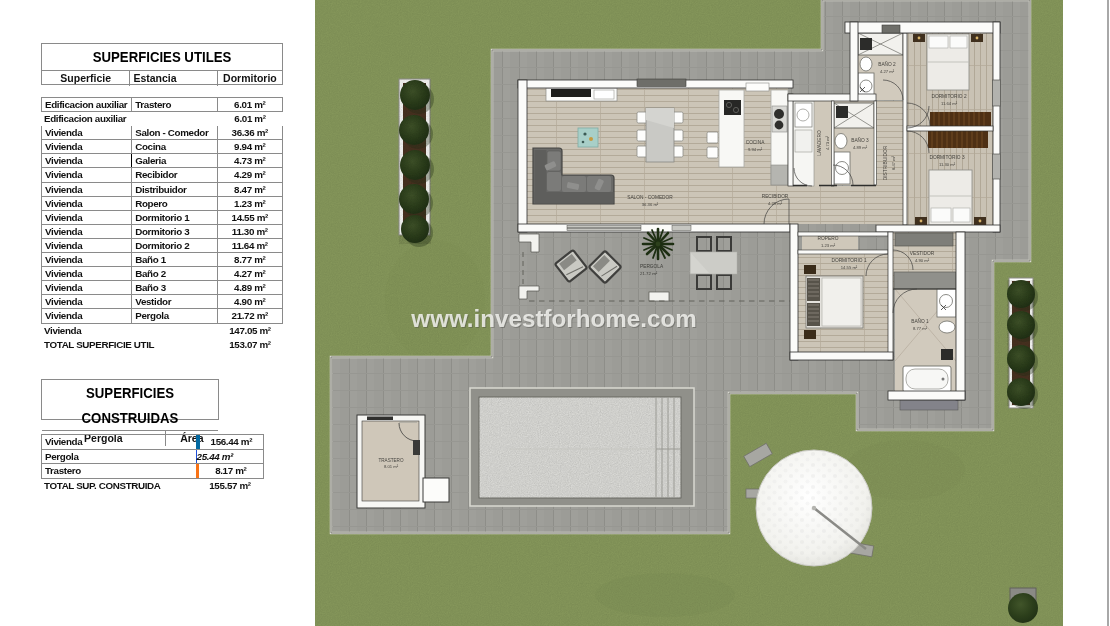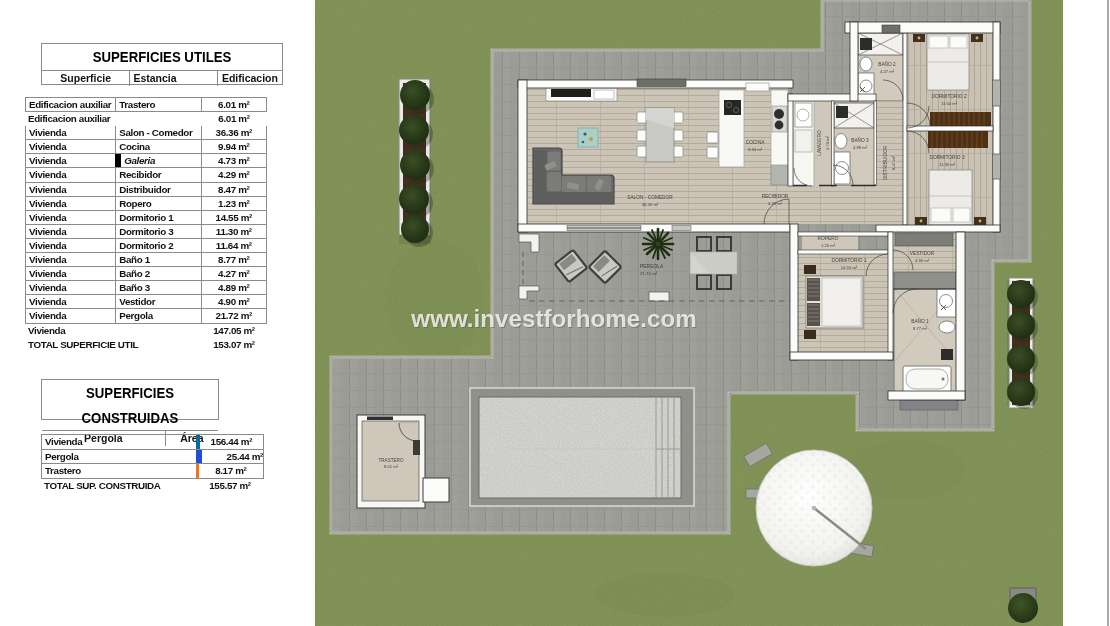--- a/index.html
+++ b/index.html
@@ -14,26 +14,26 @@
 <body>
 
 <div id="leftpanel">
 
 <div class="tblwrap" style="left:41px;top:43px;width:242px;">
   <div class="t" style="height:42px;">
     <div class="title" style="font-size:15px;line-height:26px;transform:scaleX(0.88);transform-origin:center;">SUPERFICIES UTILES</div>
     <div style="display:flex;font-weight:bold;font-size:10.5px;border-top:1px solid #8a8a8a;height:15px;line-height:14px;">
       <div style="width:90px;text-align:center;">Superficie</div>
       <div style="width:86px;border-left:1px solid #8a8a8a;padding-left:3px;">Estancia</div>
-      <div style="width:66px;border-left:1px solid #8a8a8a;text-align:center;">Edificacion</div>
+      <div style="width:66px;border-left:1px solid #8a8a8a;text-align:center;">Dormitorio</div>
     </div>
   </div>
 </div>
 
-<div class="tblwrap" id="tbody1" style="left:25px;top:97px;width:242px;font-size:9.8px;font-weight:bold;letter-spacing:-0.35px;">
+<div class="tblwrap" id="tbody1" style="left:41px;top:97px;width:242px;font-size:9.8px;font-weight:bold;letter-spacing:-0.35px;">
       <div style="border-top:1px solid #8a8a8a;">
         <div style="display:flex;height:14.1px;line-height:13.5px;box-sizing:border-box;border:1px solid #8a8a8a;border-top:none;">
           <div style="width:90px;padding-left:3px;box-sizing:border-box;white-space:nowrap;">Edificacion auxiliar</div>
           <div style="width:86px;padding-left:3px;box-sizing:border-box;white-space:nowrap;border-left:1px solid #8a8a8a;">Trastero</div>
           <div style="width:66px;text-align:center;border-left:1px solid #8a8a8a;box-sizing:border-box;">6.01 m²</div>
         </div>
         <div style="display:flex;height:14.1px;line-height:13.5px;box-sizing:border-box;">
           <div style="width:90px;padding-left:3px;box-sizing:border-box;white-space:nowrap;">Edificacion auxiliar</div>
           <div style="width:86px;padding-left:3px;box-sizing:border-box;white-space:nowrap;"></div>
           <div style="width:66px;text-align:center;box-sizing:border-box;">6.01 m²</div>
@@ -43,21 +43,21 @@
           <div style="width:86px;padding-left:3px;box-sizing:border-box;white-space:nowrap;border-left:1px solid #8a8a8a;">Salon - Comedor</div>
           <div style="width:66px;text-align:center;border-left:1px solid #8a8a8a;box-sizing:border-box;">36.36 m²</div>
         </div>
         <div style="display:flex;height:14.1px;line-height:13.5px;box-sizing:border-box;border:1px solid #8a8a8a;border-top:none;">
           <div style="width:90px;padding-left:3px;box-sizing:border-box;white-space:nowrap;">Vivienda</div>
           <div style="width:86px;padding-left:3px;box-sizing:border-box;white-space:nowrap;border-left:1px solid #8a8a8a;">Cocina</div>
           <div style="width:66px;text-align:center;border-left:1px solid #8a8a8a;box-sizing:border-box;">9.94 m²</div>
         </div>
         <div style="display:flex;height:14.1px;line-height:13.5px;box-sizing:border-box;border:1px solid #8a8a8a;border-top:none;">
           <div style="width:90px;padding-left:3px;box-sizing:border-box;white-space:nowrap;">Vivienda</div>
-          <div style="width:86px;padding-left:3px;box-sizing:border-box;white-space:nowrap;border-left:6px solid #000000;font-style:italic;">Galeria</div>
+          <div style="width:86px;padding-left:3px;box-sizing:border-box;white-space:nowrap;border-left:1px solid #000000;">Galeria</div>
           <div style="width:66px;text-align:center;border-left:1px solid #8a8a8a;box-sizing:border-box;">4.73 m²</div>
         </div>
         <div style="display:flex;height:14.1px;line-height:13.5px;box-sizing:border-box;border:1px solid #8a8a8a;border-top:none;">
           <div style="width:90px;padding-left:3px;box-sizing:border-box;white-space:nowrap;">Vivienda</div>
           <div style="width:86px;padding-left:3px;box-sizing:border-box;white-space:nowrap;border-left:1px solid #8a8a8a;">Recibidor</div>
           <div style="width:66px;text-align:center;border-left:1px solid #8a8a8a;box-sizing:border-box;">4.29 m²</div>
         </div>
         <div style="display:flex;height:14.1px;line-height:13.5px;box-sizing:border-box;border:1px solid #8a8a8a;border-top:none;">
           <div style="width:90px;padding-left:3px;box-sizing:border-box;white-space:nowrap;">Vivienda</div>
           <div style="width:86px;padding-left:3px;box-sizing:border-box;white-space:nowrap;border-left:1px solid #8a8a8a;">Distribuidor</div>
@@ -132,21 +132,21 @@
 </div>
 
 <div class="tblwrap" id="tbody2" style="left:41px;top:434px;width:223px;font-size:9.8px;font-weight:bold;letter-spacing:-0.35px;">
       <div style="border-top:1px solid #8a8a8a;">
         <div style="display:flex;height:14.6px;line-height:14px;box-sizing:border-box;border:1px solid #8a8a8a;border-top:none;">
           <div style="width:155px;padding-left:3px;box-sizing:border-box;white-space:nowrap;">Vivienda</div>
           <div style="width:68px;text-align:center;border-left:4px solid #0369a1;box-sizing:border-box;">156.44 m²</div>
         </div>
         <div style="display:flex;height:14.6px;line-height:14px;box-sizing:border-box;border:1px solid #8a8a8a;border-top:none;">
           <div style="width:155px;padding-left:3px;box-sizing:border-box;white-space:nowrap;">Pergola</div>
-          <div style="width:68px;text-align:right;border-left:6px solid #1d4ed8;box-sizing:border-box;">25.44 m²</div>
+          <div style="width:68px;text-align:left;border-left:1px solid #1d4ed8;box-sizing:border-box;font-style:italic;">25.44 m²</div>
         </div>
         <div style="display:flex;height:14.6px;line-height:14px;box-sizing:border-box;border:1px solid #8a8a8a;border-top:none;">
           <div style="width:155px;padding-left:3px;box-sizing:border-box;white-space:nowrap;">Trastero</div>
           <div style="width:68px;text-align:center;border-left:3px solid #f97316;box-sizing:border-box;">8.17 m²</div>
         </div>
         <div style="display:flex;height:14.6px;line-height:14px;box-sizing:border-box;">
           <div style="width:155px;padding-left:3px;box-sizing:border-box;white-space:nowrap;">TOTAL SUP. CONSTRUIDA</div>
           <div style="width:68px;text-align:center;box-sizing:border-box;">155.57 m²</div>
         </div>
       </div>

